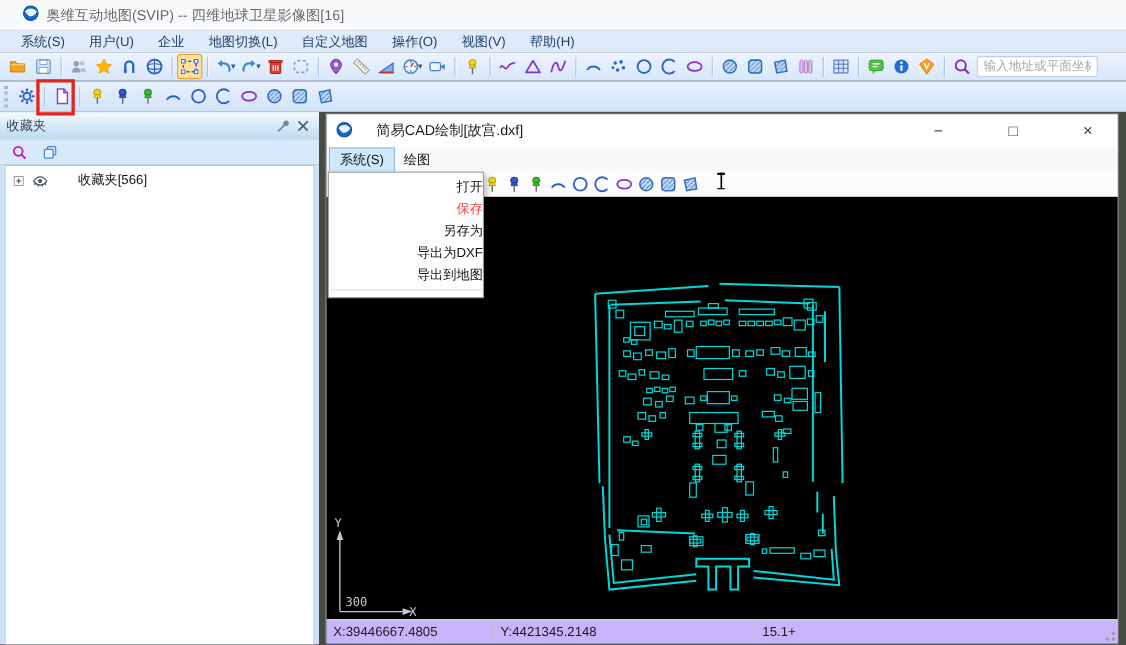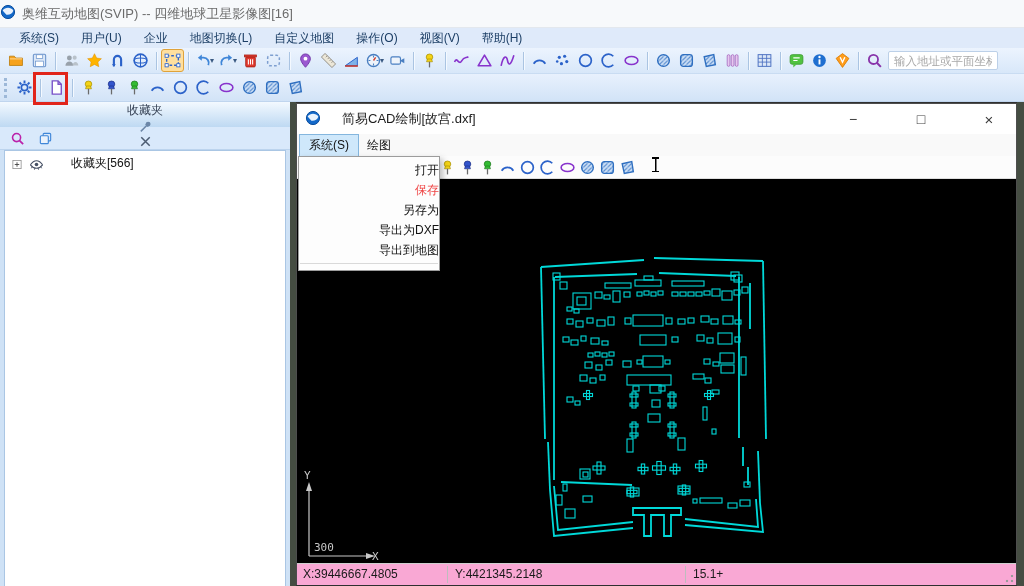--- a/index.html
+++ b/index.html
@@ -3,21 +3,21 @@
 <meta charset="utf-8">
 <style>
   * { margin:0; padding:0; box-sizing:border-box; }
   html,body { width:1024px; height:586px; overflow:hidden; background:#303030;
     font-family:"Liberation Sans","DejaVu Sans",sans-serif; font-size:12px; }
   .abs { position:absolute; }
   #stage { position:relative; width:1024px; height:586px; }
 
   
   #titlebar { left:0; top:0; width:1024px; height:28px; background:#f7f9fb;
-    display:flex; align-items:center; padding-left:0; gap:6px;
+    display:flex; align-items:center; padding-left:20px; gap:6px;
     border-bottom:1px solid #e3e8ee; }
   #titlebar .ttl { color:#6b6b6b; font-size:13px; }
   #menubar { left:0; top:28px; width:1024px; height:20px; background:#dfeafa;
     display:flex; align-items:center; padding-left:8px; }
   #menubar .mi { padding:2px 11px; color:#1d3f66; cursor:default; }
   #tb1 { left:0; top:48px; width:1024px; height:26px;
     background:linear-gradient(#ecf4fe,#d8e7f9); display:flex; align-items:center;
     padding-left:5px; border-bottom:1px solid #c9dcf2; }
   #tb2 { left:0; top:74px; width:1024px; height:28px;
     background:linear-gradient(#e8f1fd,#d2e3f7); display:flex; align-items:center;
@@ -28,21 +28,21 @@
   .tsep { width:1px; height:18px; background:#aac4e2; box-shadow:1px 0 0 #f4f9ff; margin:0 4px; flex:0 0 auto; }
   .caret { font-size:8px; color:#3a5a82; margin-left:-2px; }
   .grip { width:6px; height:20px; border-left:3px dotted #9db8d8; margin:0 3px 0 1px; flex:0 0 auto; }
   #searchbox { width:110px; height:19px; border:1px solid #bcd0e8; border-radius:2px;
     font-size:11.5px; padding:0 5px; color:#333; margin-left:2px; background:#fff; }
   #searchbox::placeholder { color:#a8a8a8; }
 
   
   #sidebar { left:0; top:102px; width:290px; height:484px; background:#cfe2f6; }
   #sb-head { height:25px; background:linear-gradient(#f3f9ff,#bed9f2);
-    display:flex; align-items:center; padding:0 6px; color:#333f52;flex-direction:column; }
+    display:flex; align-items:center; padding:0 6px; color:#333f52; }
   #sb-head .t { flex:1; }
   .sb-hicon { width:18px; height:18px; display:flex; align-items:center; justify-content:center; }
   #sb-tools { height:23px; background:#d9e9fb; display:flex; align-items:center; gap:10px;
     padding-left:8px; border-bottom:1px solid #bcd4ee; }
   #sb-body { position:absolute; left:4px; right:4px; top:48px; bottom:0;
     background:#fff; border:1px solid #aac6e4; border-bottom:none; }
   .treerow { display:flex; align-items:flex-start; gap:4px; padding:4px 2px 0 6px; color:#111; }
 
   
   .mapsliver { background:#454d42; }
@@ -56,21 +56,21 @@
   .winbtn { width:30px; height:22px; display:flex; align-items:center; justify-content:center;
     color:#3c3c3c; font-size:14px; margin-right:17px; }
   .winbtn.close { margin-right:12px; font-size:15px; }
   #cad-menu { height:22px; background:#f9f9f9; display:flex; align-items:center; padding-left:3px; }
   #cad-menu .mi { padding:2px 9px; color:#111; }
   #cad-menu .mi.open { background:#cfe8fb; outline:1px solid #84b6de; }
   #cad-tb { height:23px; background:#fcfcfc; border-bottom:1px solid #dedede;
     display:flex; align-items:center; padding-left:140px; position:relative; }
   #cad-tb .tbtn { width:20px; height:20px; }
   #cad-canvas { position:relative; height:384px; background:#000; overflow:hidden; }
-  #cad-status { height:22px; background:#f9a8d4; border-top:1px solid #cfcfcf; position:relative;
+  #cad-status { height:22px; background:#c4b5fd; border-top:1px solid #cfcfcf; position:relative;
     color:#1a1a1a; font-size:12px; }
   #cad-status .seg { position:absolute; top:3px; }
   #cad-status .div { position:absolute; top:2px; bottom:2px; width:1px; background:#bdbdbd; }
   #rgrip { position:absolute; right:2px; bottom:2px; width:12px; height:12px;
     background:
       radial-gradient(circle at 10px 10px,#9a9a9a 1.2px,transparent 1.6px),
       radial-gradient(circle at 10px 5px,#9a9a9a 1.2px,transparent 1.6px),
       radial-gradient(circle at 5px 10px,#9a9a9a 1.2px,transparent 1.6px); }
 
   

